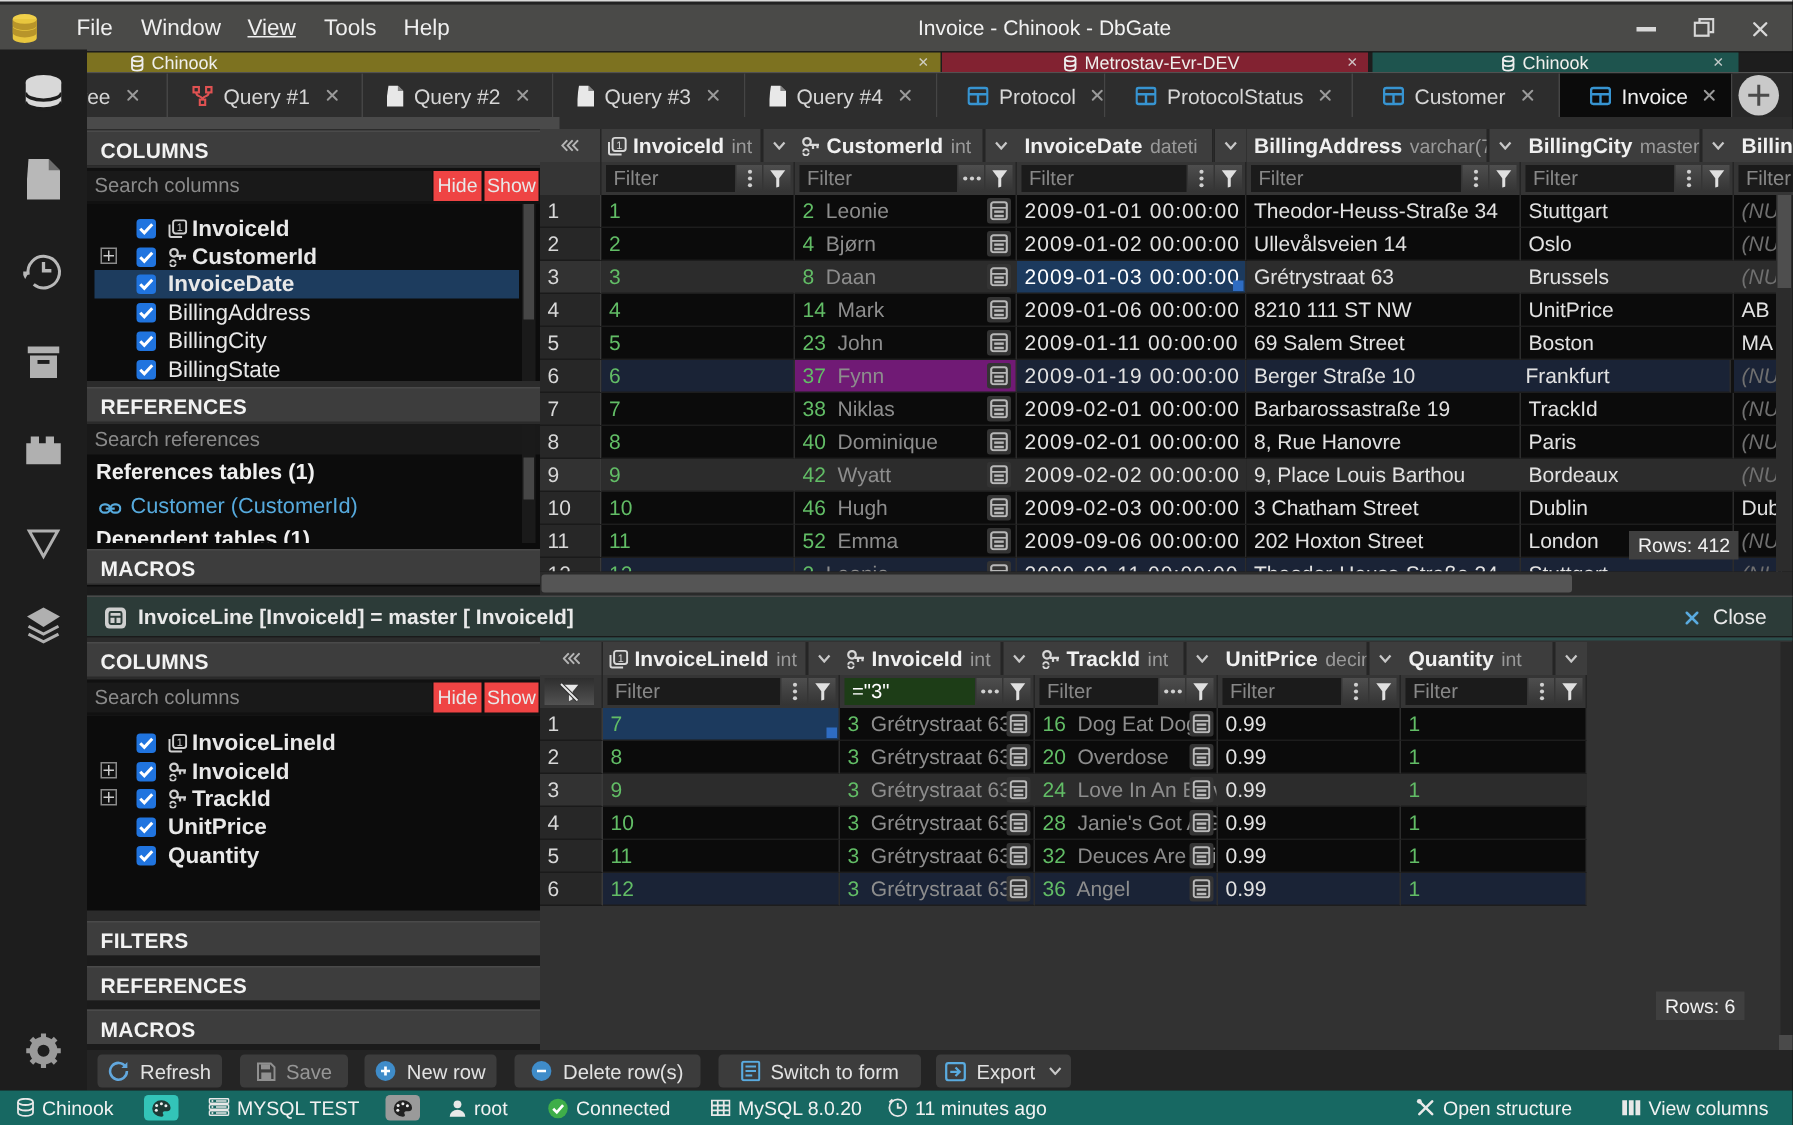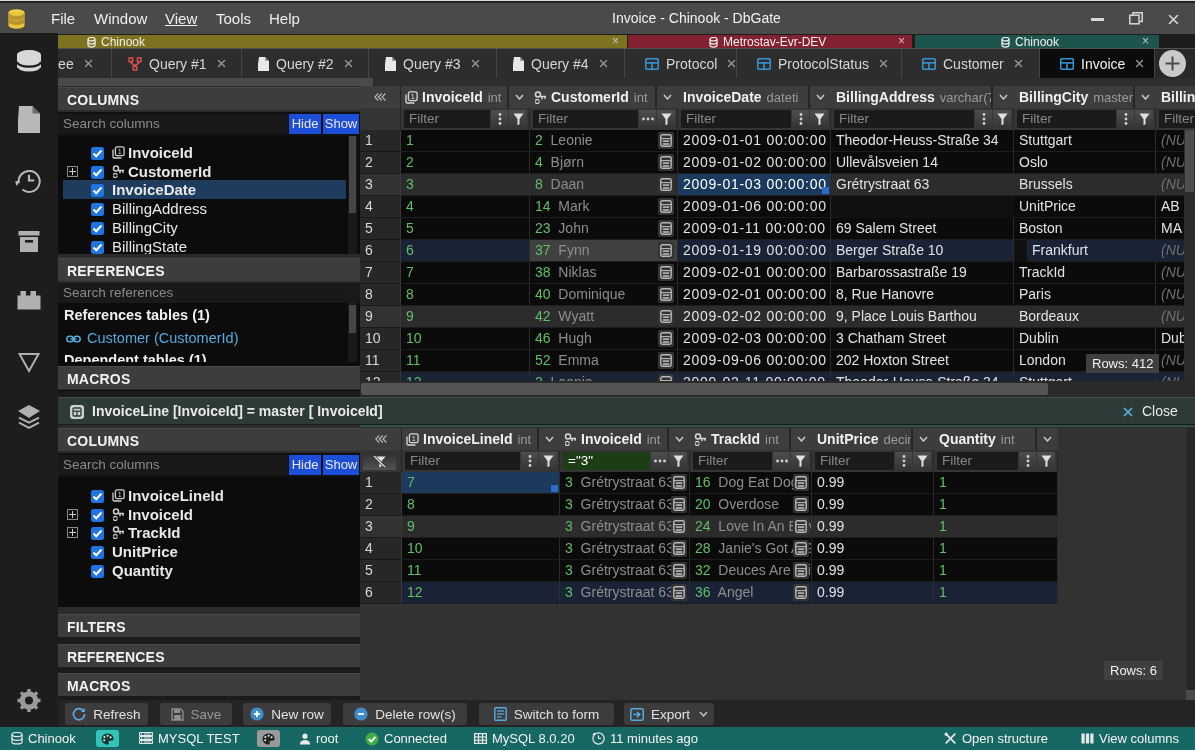--- a/index.html
+++ b/index.html
@@ -27,21 +27,21 @@
   display:flex;align-items:center;justify-content:center;}
 
 #sidebar{left:0;top:33px;width:58px;height:694px;background:#1d1d1d;}
 #sidebar .ic{position:absolute;left:50%;transform:translateX(-50%);}
 
 .panel-h{position:absolute;left:58px;width:302px;height:24px;background:#3d3d3d;
   color:#f2f2f2;font-weight:bold;font-size:14px;line-height:24px;padding-left:9px;
   letter-spacing:.2px;border-top:1px solid #4a4a4a;border-bottom:1px solid #2a2a2a;}
 .sinput{position:absolute;background:#191919;color:#8a8a8a;font-size:13.5px;
   line-height:20px;padding-left:5px;}
-.hsbtn{position:absolute;background:#1d4ed8;color:#e8e8e8;font-size:13px;text-align:center;
+.hsbtn{position:absolute;background:#ef4444;color:#e8e8e8;font-size:13px;text-align:center;
   line-height:20px;}
 .plist-row{position:absolute;left:58px;width:290px;height:19px;display:flex;align-items:center;
   font-size:15px;color:#e8e8e8;}
 .cb{display:inline-block;width:13px;height:13px;background:#2074df;border-radius:2.5px;flex:none;position:relative;vertical-align:-2px;}
 .cb svg{position:absolute;left:1px;top:2px;}
 .exp{width:11px;height:11px;border:1px solid #8a8a8a;flex:none;position:relative;background:#111;}
 .exp:before{content:"";position:absolute;left:1px;top:4px;width:7px;height:1px;background:#ccc;}
 .exp:after{content:"";position:absolute;left:4px;top:1px;width:1px;height:7px;background:#ccc;}
 
 .gh-cell{position:absolute;height:22px;background:#3d3d3d;display:flex;align-items:center;
@@ -702,49 +702,50 @@
 <div class="g-cell green" style="left:41px;top:66px;width:129px;">4</div>
 <div class="g-cell" style="left:170px;top:66px;width:148px;"><span class="green">14</span>&nbsp; <span class="fk">Mark</span><span class="docic" style="right:3px;">
         <svg width="12" height="13" viewBox="0 0 12 13">
           <rect x="0.8" y="0.8" width="10.4" height="11.4" rx="1.6" fill="none" stroke="#b8b8b8" stroke-width="1.4"></rect>
           <line x1="1" y1="4.6" x2="11" y2="4.6" stroke="#b8b8b8" stroke-width="1.1"></line>
           <rect x="2.8" y="6.3" width="6.4" height="1.6" fill="#b8b8b8"></rect>
           <rect x="2.8" y="9.2" width="6.4" height="1.6" fill="#b8b8b8"></rect>
         </svg>
       </span></div>
 <div class="g-cell" style="left:318px;top:66px;width:153px;letter-spacing:0.72px;">2009-01-06 00:00:00</div>
+<div class="g-cell" style="left:471px;top:66px;width:183px;">8210 111 ST NW</div>
 <div class="g-cell" style="left:654px;top:66px;width:142px;">UnitPrice</div>
 <div class="g-cell" style="left:796px;top:66px;width:32px;border-right:none;">AB</div>
 <div class="g-rownum" style="left:0px;top:88px;width:41px;height:22px;">5</div>
 <div class="g-cell green" style="left:41px;top:88px;width:129px;">5</div>
 <div class="g-cell" style="left:170px;top:88px;width:148px;"><span class="green">23</span>&nbsp; <span class="fk">John</span><span class="docic" style="right:3px;">
         <svg width="12" height="13" viewBox="0 0 12 13">
           <rect x="0.8" y="0.8" width="10.4" height="11.4" rx="1.6" fill="none" stroke="#b8b8b8" stroke-width="1.4"></rect>
           <line x1="1" y1="4.6" x2="11" y2="4.6" stroke="#b8b8b8" stroke-width="1.1"></line>
           <rect x="2.8" y="6.3" width="6.4" height="1.6" fill="#b8b8b8"></rect>
           <rect x="2.8" y="9.2" width="6.4" height="1.6" fill="#b8b8b8"></rect>
         </svg>
       </span></div>
 <div class="g-cell" style="left:318px;top:88px;width:153px;letter-spacing:0.72px;">2009-01-11 00:00:00</div>
 <div class="g-cell" style="left:471px;top:88px;width:183px;">69 Salem Street</div>
 <div class="g-cell" style="left:654px;top:88px;width:142px;">Boston</div>
 <div class="g-cell" style="left:796px;top:88px;width:32px;border-right:none;">MA</div>
 <div class="g-rownum" style="left:0px;top:110px;width:41px;height:22px;">6</div>
 <div class="g-cell green" style="left:41px;top:110px;width:129px;background:#1a2336;">6</div>
-<div class="g-cell" style="left:170px;top:110px;width:148px;background:#404040;"><span class="green">37</span>&nbsp; <span class="fk">Fynn</span><span class="docic" style="right:3px;">
+<div class="g-cell" style="left:170px;top:110px;width:148px;background:#701a75;"><span class="green">37</span>&nbsp; <span class="fk">Fynn</span><span class="docic" style="right:3px;">
         <svg width="12" height="13" viewBox="0 0 12 13">
           <rect x="0.8" y="0.8" width="10.4" height="11.4" rx="1.6" fill="none" stroke="#b8b8b8" stroke-width="1.4"></rect>
           <line x1="1" y1="4.6" x2="11" y2="4.6" stroke="#b8b8b8" stroke-width="1.1"></line>
           <rect x="2.8" y="6.3" width="6.4" height="1.6" fill="#b8b8b8"></rect>
           <rect x="2.8" y="9.2" width="6.4" height="1.6" fill="#b8b8b8"></rect>
         </svg>
       </span></div>
 <div class="g-cell" style="left:318px;top:110px;width:153px;letter-spacing:0.72px;background:#1a2336;">2009-01-19 00:00:00</div>
 <div class="g-cell" style="left:471px;top:110px;width:183px;background:#1a2336;">Berger Straße 10</div>
-<div class="g-cell" style="left:667px;top:110px;width:142px;background:#1a2336;">Frankfurt</div>
+<div class="g-cell" style="left:652px;top:110px;width:142px;background:#1a2336;">Frankfurt</div>
 <div class="g-cell" style="left:796px;top:110px;width:32px;background:#1a2336;border-right:none;"><span class="nullv">(NULL)</span></div>
 <div class="g-rownum" style="left:0px;top:132px;width:41px;height:22px;">7</div>
 <div class="g-cell green" style="left:41px;top:132px;width:129px;">7</div>
 <div class="g-cell" style="left:170px;top:132px;width:148px;"><span class="green">38</span>&nbsp; <span class="fk">Niklas</span><span class="docic" style="right:3px;">
         <svg width="12" height="13" viewBox="0 0 12 13">
           <rect x="0.8" y="0.8" width="10.4" height="11.4" rx="1.6" fill="none" stroke="#b8b8b8" stroke-width="1.4"></rect>
           <line x1="1" y1="4.6" x2="11" y2="4.6" stroke="#b8b8b8" stroke-width="1.1"></line>
           <rect x="2.8" y="6.3" width="6.4" height="1.6" fill="#b8b8b8"></rect>
           <rect x="2.8" y="9.2" width="6.4" height="1.6" fill="#b8b8b8"></rect>
         </svg>

